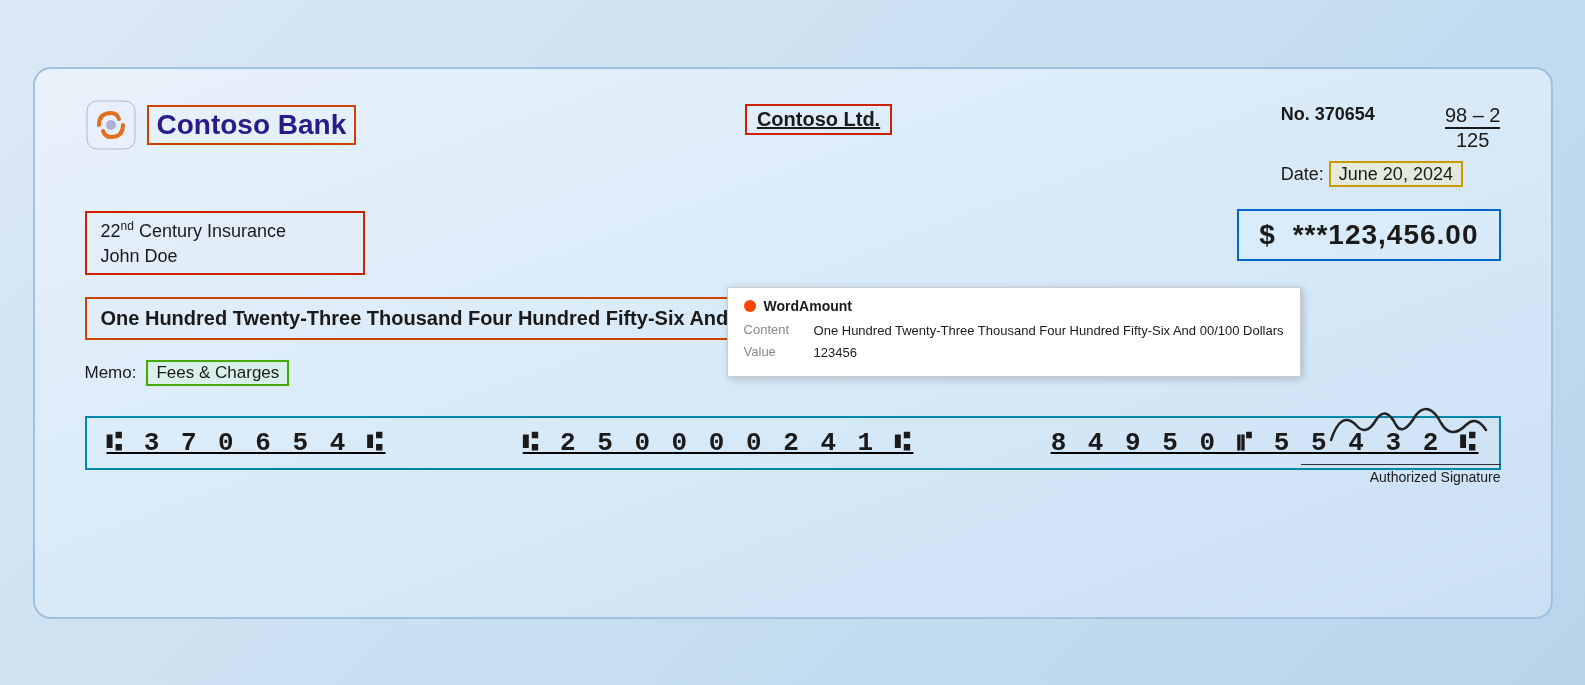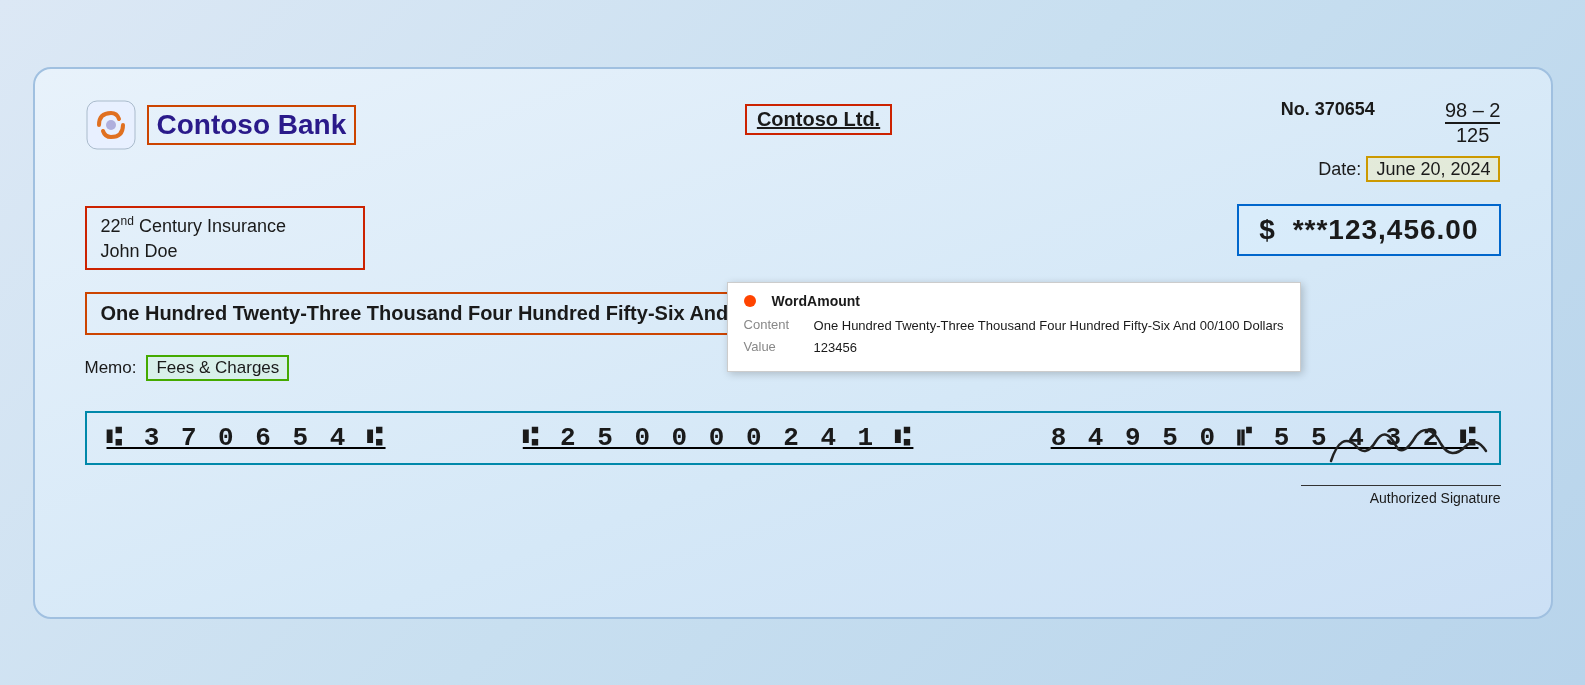--- a/index.html
+++ b/index.html
@@ -64,21 +64,21 @@
       font-size: 15px;
       color: #1a1a1a;
       border: 2px solid #1144cc;
       padding: 2px 10px;
       margin-top: 4px;
       background: rgba(200,220,255,0.2);
     }
     .number-area {
       display: flex;
       flex-direction: column;
-      align-items: flex-end;
+      margin-top: 5px;
     }
     .check-number {
       font-size: 18px;
       color: #1a1a1a;
     }
     .check-number span {
       font-weight: bold;
     }
     .fraction {
       font-size: 22px;
@@ -180,21 +180,21 @@
       box-shadow: 2px 2px 8px rgba(0,0,0,0.2);
       padding: 10px 16px;
       font-size: 13px;
       color: #1a1a1a;
       min-width: 240px;
       z-index: 10;
     }
     .tooltip-header {
       display: flex;
       align-items: center;
-      gap: 16px;
+      gap: 8px;
       font-weight: bold;
       font-size: 14px;
       margin-bottom: 8px;
       text-align: right;
     }
     .tooltip-dot {
       width: 12px;
       height: 12px;
       background: #ff4400;
       border-radius: 50%;
@@ -213,21 +213,21 @@
     .tooltip-val {
       color: #1a1a1a;
       font-size: 13px;
       line-height: 1.4;
     }
 
     
     .signature-area {
       position: absolute;
       right: 50px;
-      bottom: 111px;
+      bottom: 132px;
       text-align: right;
     }
     .signature-img {
       font-family: 'Georgia', serif;
       font-size: 42px;
       font-style: italic;
       color: #1a1a1a;
       line-height: 1;
     }
     .sig-line {

